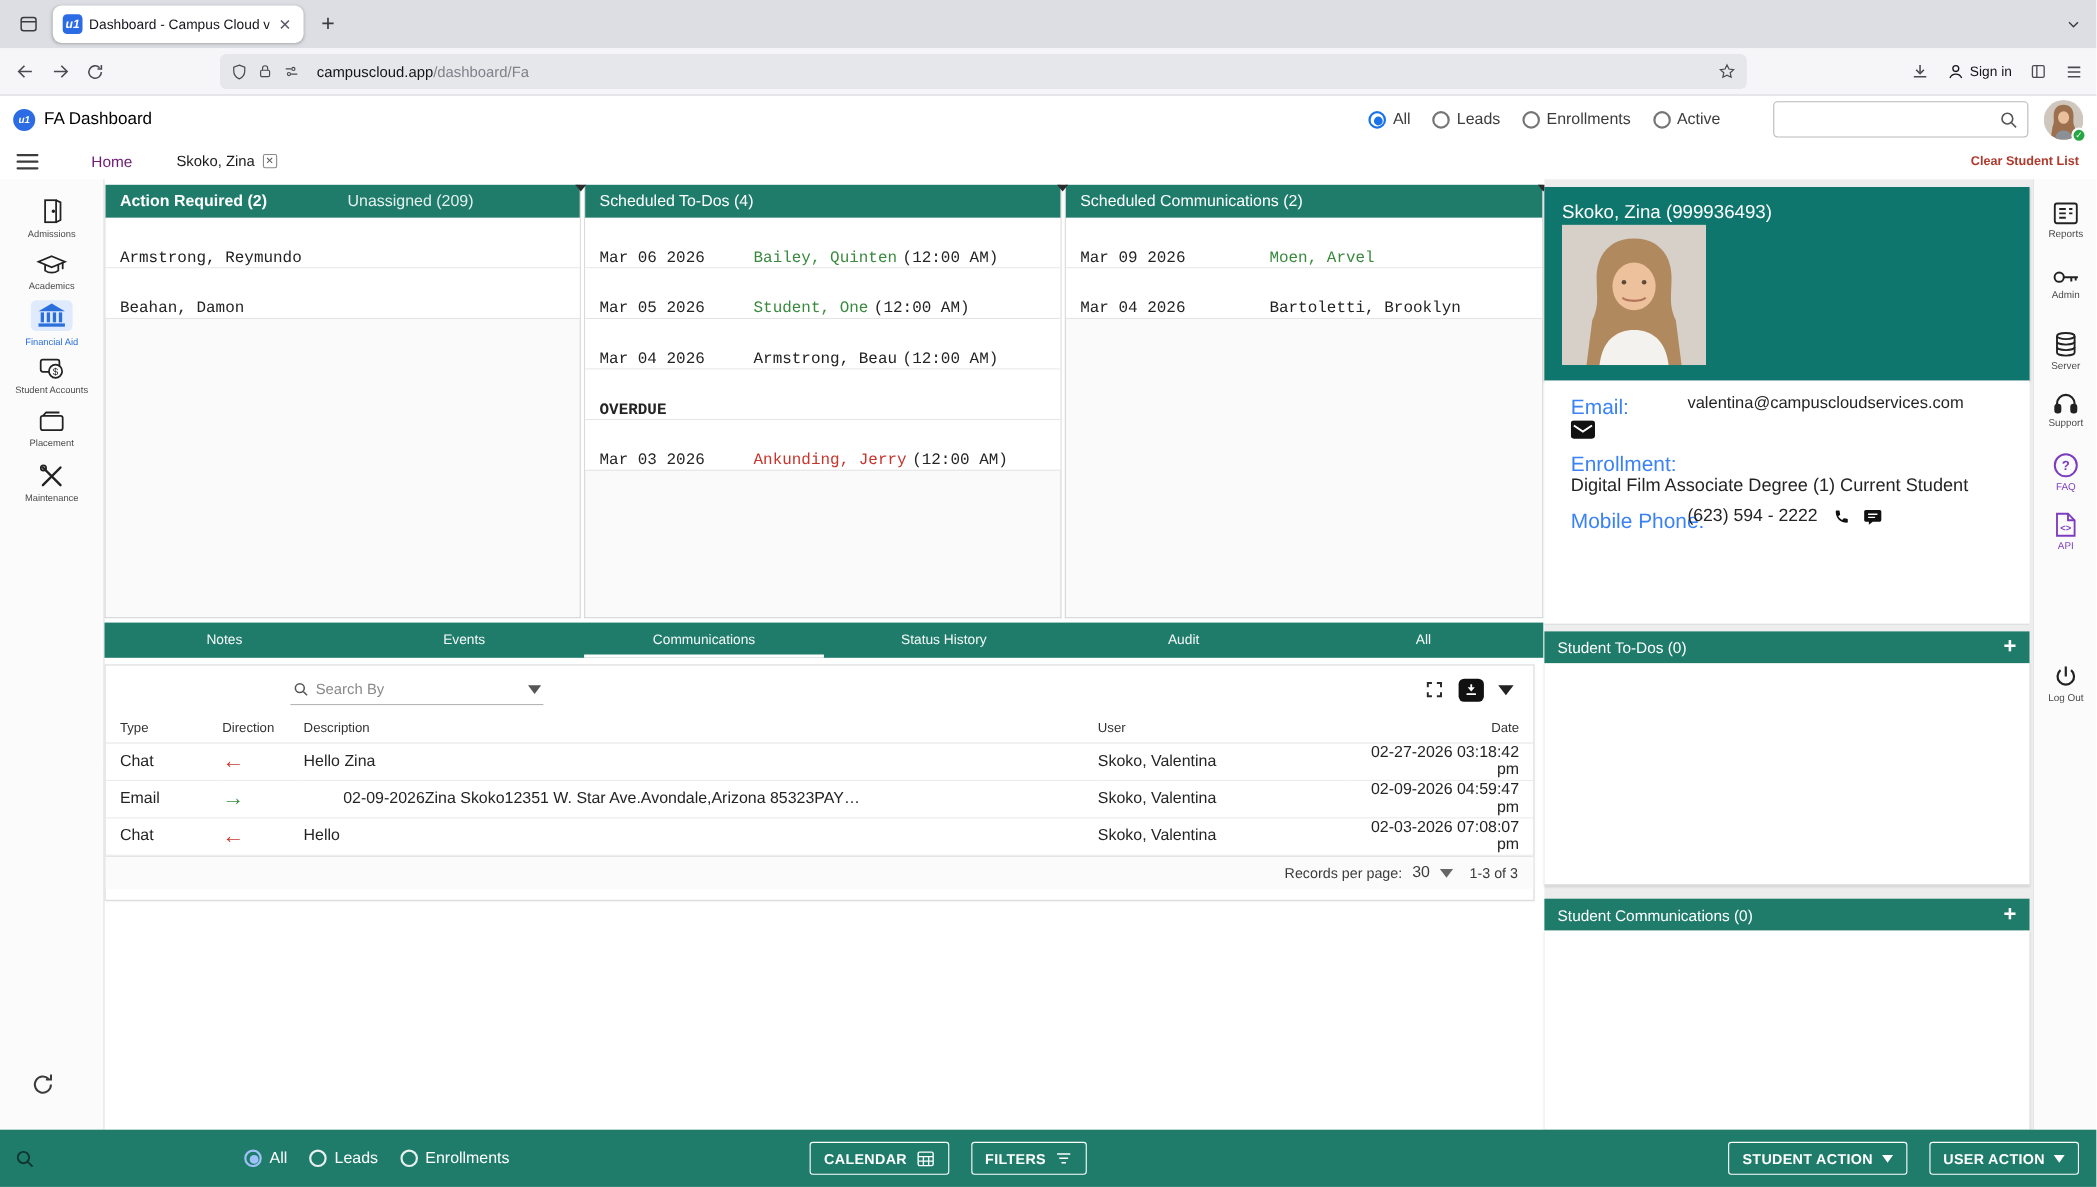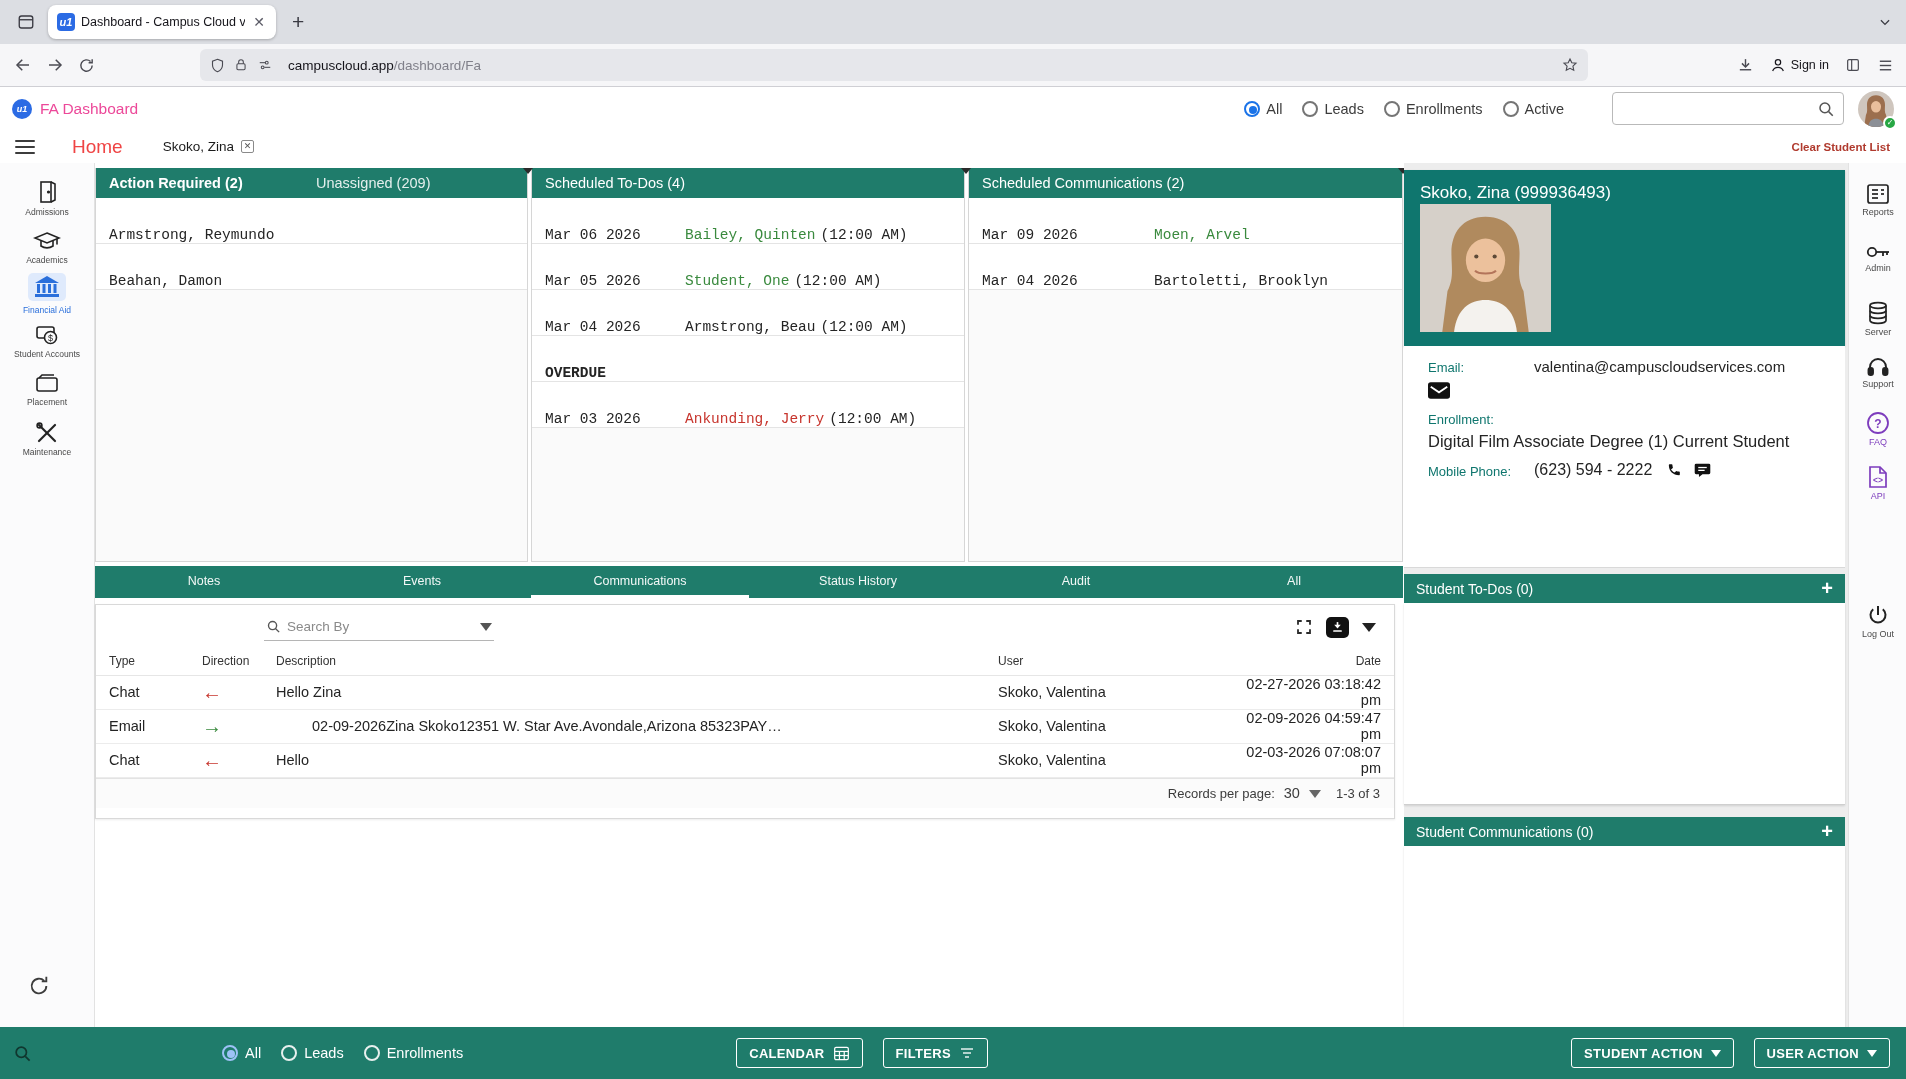--- a/index.html
+++ b/index.html
@@ -23,37 +23,37 @@
   .urlbar .sep-ico { color:#4a4a52; margin-right:9px; }
   .url-text { font-size:13.5px; margin-left:6px; flex:1; }
   .url-domain { color:#15141a; }
   .url-path { color:#80808a; }
   .toolbar-right { display:flex; align-items:center; margin-left:auto; margin-right:12px; gap:16px; color:#4a4a52; }
   .signin { display:flex; align-items:center; gap:5px; font-size:12.5px; color:#15141a; }
 
   
   .app-header { position:absolute; top:87px; left:0; right:0; height:43px; background:#fff; display:flex; align-items:center; }
   .app-logo { width:20px; height:20px; border-radius:50%; background:#2b6be4; color:#fff; font-size:9px; font-weight:bold; font-style:italic; display:flex; align-items:center; justify-content:center; margin-left:12px; }
-  .app-title { font-size:15.5px; color:#ec4899; margin-left:8px; }
+  .app-title { font-size:15.5px; color:#000000; margin-left:8px; }
   .scope-group { display:flex; align-items:center; gap:8px; margin-left:auto; font-size:14.5px; color:#3c3c3c; }
   .radio { width:16px; height:16px; border:2px solid #757575; border-radius:50%; position:relative; flex:none; }
   .radio.sel { border-color:#1a73e8; }
   .radio.sel::after { content:""; position:absolute; left:3px; top:3px; width:8px; height:8px; border-radius:50%; background:#1a73e8; }
   .scope-item { display:flex; align-items:center; gap:6px; margin-right:12px; }
   .hdr-search { width:232px; height:33px; border:1px solid #b9b9b9; border-radius:4px; margin-left:36px; display:flex; align-items:center; padding:0 8px; }
   .hdr-search input { border:none; outline:none; flex:1; font-size:14px; background:transparent; font-family:inherit; }
   .avatar { width:36px; height:36px; border-radius:50%; overflow:hidden; margin:0 12px 0 14px; position:relative; flex:none; }
   .avatar-wrap { position:relative; }
   .badge { position:absolute; right:9px; bottom:-3px; width:14px; height:14px; border-radius:50%; background:#27a744; border:2px solid #fff; color:#fff; font-size:8px; line-height:10px; text-align:center; }
 
   
   .subheader { position:absolute; top:130px; left:0; right:0; height:33px; background:#fff; display:flex; align-items:center; }
   .burger { margin-left:15px; width:20px; }
   .burger div { height:2px; background:#3c3c3c; margin:4px 0; border-radius:1px; }
-  .crumb-home { font-size:19px; color:#ef4444; margin-left:37px; }
+  .crumb-home { font-size:14px; color:#701a75; margin-left:48px; }
   .crumb-student { font-size:13.5px; color:#1b1b1b; margin-left:40px; display:flex; align-items:center; gap:7px; }
   .close-box { width:13px; height:13px; border:1px solid #8a8a8a; border-radius:2px; font-size:9px; line-height:11px; text-align:center; color:#555; }
   .clear-list { margin-left:auto; margin-right:16px; font-size:11.5px; font-weight:bold; color:#b03a2e; }
 
   
   .workspace { position:absolute; top:163px; left:0; right:0; bottom:52px; background:#fff; }
 
   .left-rail { position:absolute; left:0; top:0; bottom:0; width:95px; background:#fbfbfc; border-right:1px solid #e2e2e2; }
   .rail-item { position:absolute; left:0; width:94px; text-align:center; color:#3c3c3c; }
   .rail-item .ric { display:flex; justify-content:center; }
@@ -112,21 +112,21 @@
   .desc-indent { padding-left:36px; }
   .ct-footer { height:30px; background:#fbfbfb; border-top:1px solid #e3e3e3; display:flex; align-items:center; justify-content:flex-end; padding-right:14px; gap:9px; font-size:13px; color:#3c3c3c; }
   .mini-caret { width:0; height:0; border:6px solid transparent; border-top:8px solid #666; margin-top:7px; }
 
   
   .student { position:absolute; left:1404px; top:0; width:444px; bottom:0; background:#ededed; }
   .stu-card { position:absolute; top:7px; left:0; width:441px; height:176px; background:#0f766e; box-shadow:0 1px 2px rgba(0,0,0,.2); }
   .stu-name { color:#fff; font-size:17px; padding:13px 0 0 16px; }
   .stu-photo { position:absolute; left:16px; top:34px; width:131px; height:128px; overflow:hidden; }
   .stu-details { position:absolute; top:183px; left:0; width:441px; height:222px; background:#fff; border-bottom:1px solid #d9d9d9; }
-  .lblrow { position:absolute; font-size:13px; color:#0f766e; }
+  .lblrow { position:absolute; font-size:19px; color:#3b82f6; }
   .valrow { position:absolute; font-size:15px; color:#242424; }
   .stu-bar { position:absolute; left:0; width:441px; height:29px; background:#1f7c6b; color:#fff; font-size:14px; display:flex; align-items:center; padding:4px 12px; }
   .stu-bar .plus { margin-left:auto; font-size:20px; font-weight:bold; }
   .stu-empty { position:absolute; left:0; width:441px; background:#fff; border-bottom:1px solid #cfcfcf; box-shadow:0 1px 2px rgba(0,0,0,.12); }
 
   
   .bottombar { position:absolute; left:0; right:0; bottom:0; height:52px; background:#1f7c6b; display:flex; align-items:center; color:#fff; }
   .bb-search { margin-left:13px; color:#10372f; }
   .bb-scope { display:flex; align-items:center; gap:7px; margin-left:190px; font-size:14.5px; }
   .bb-scope .radio { border-color:#e8f0ee; }

